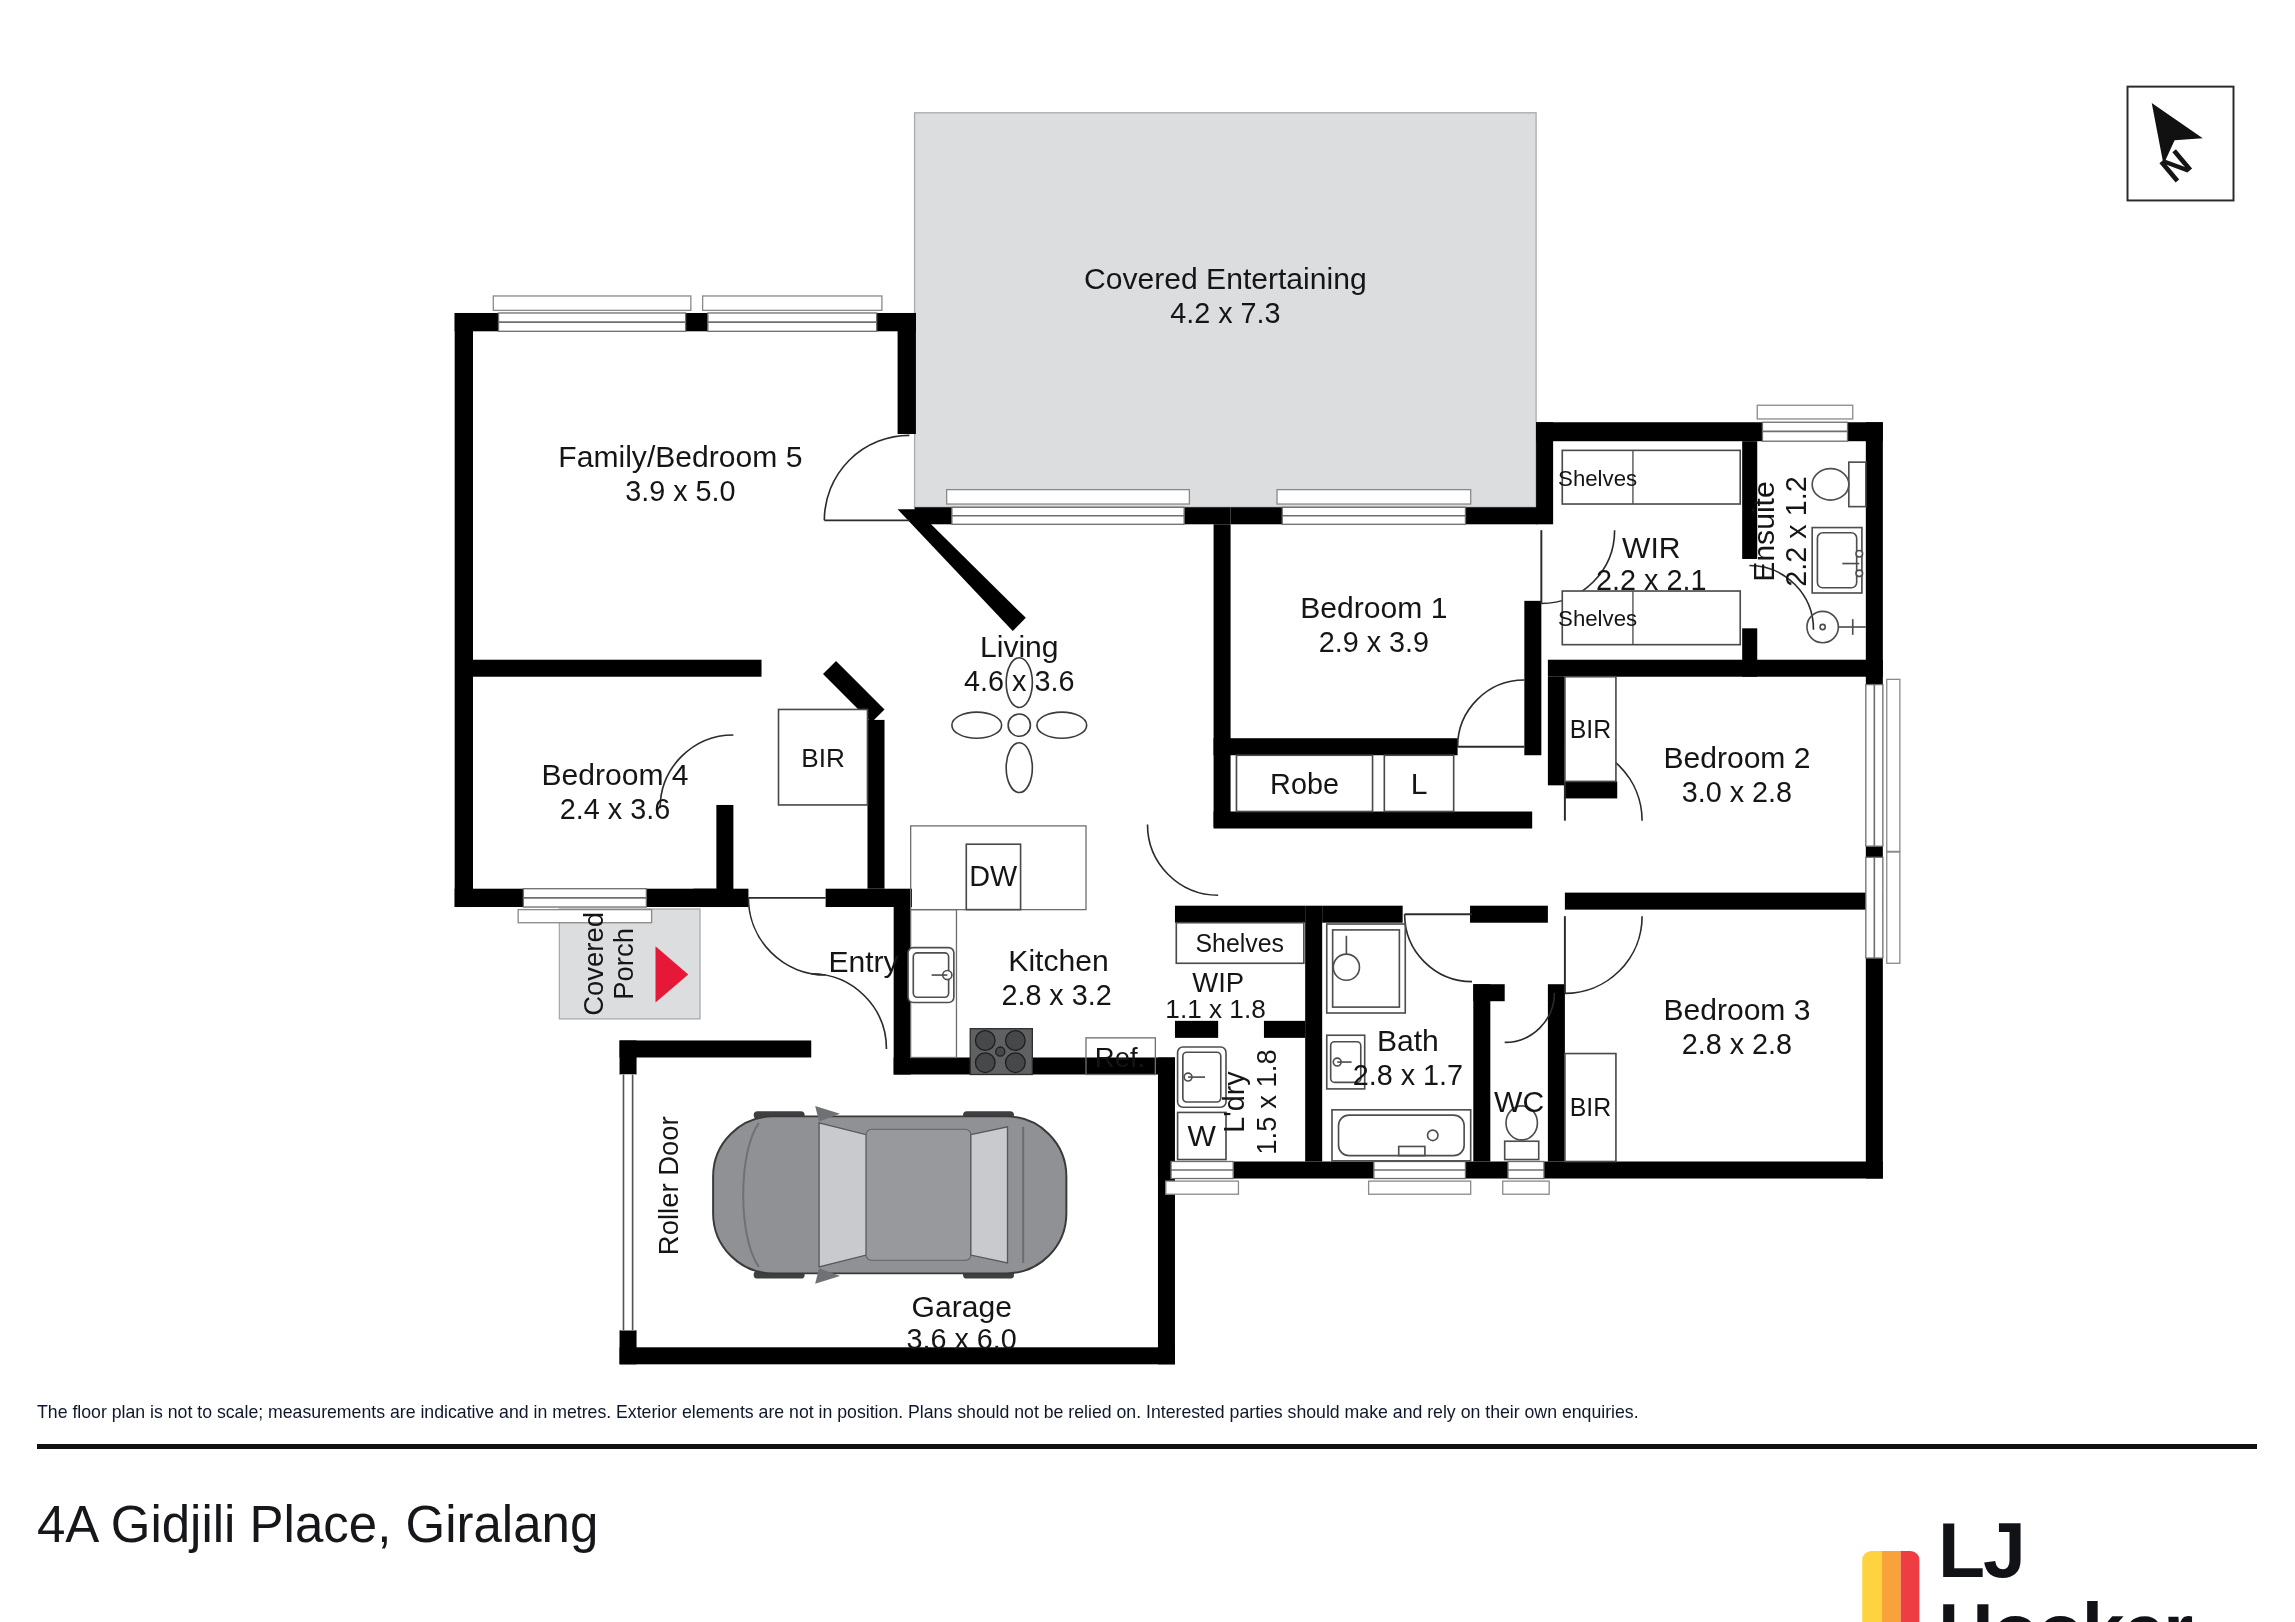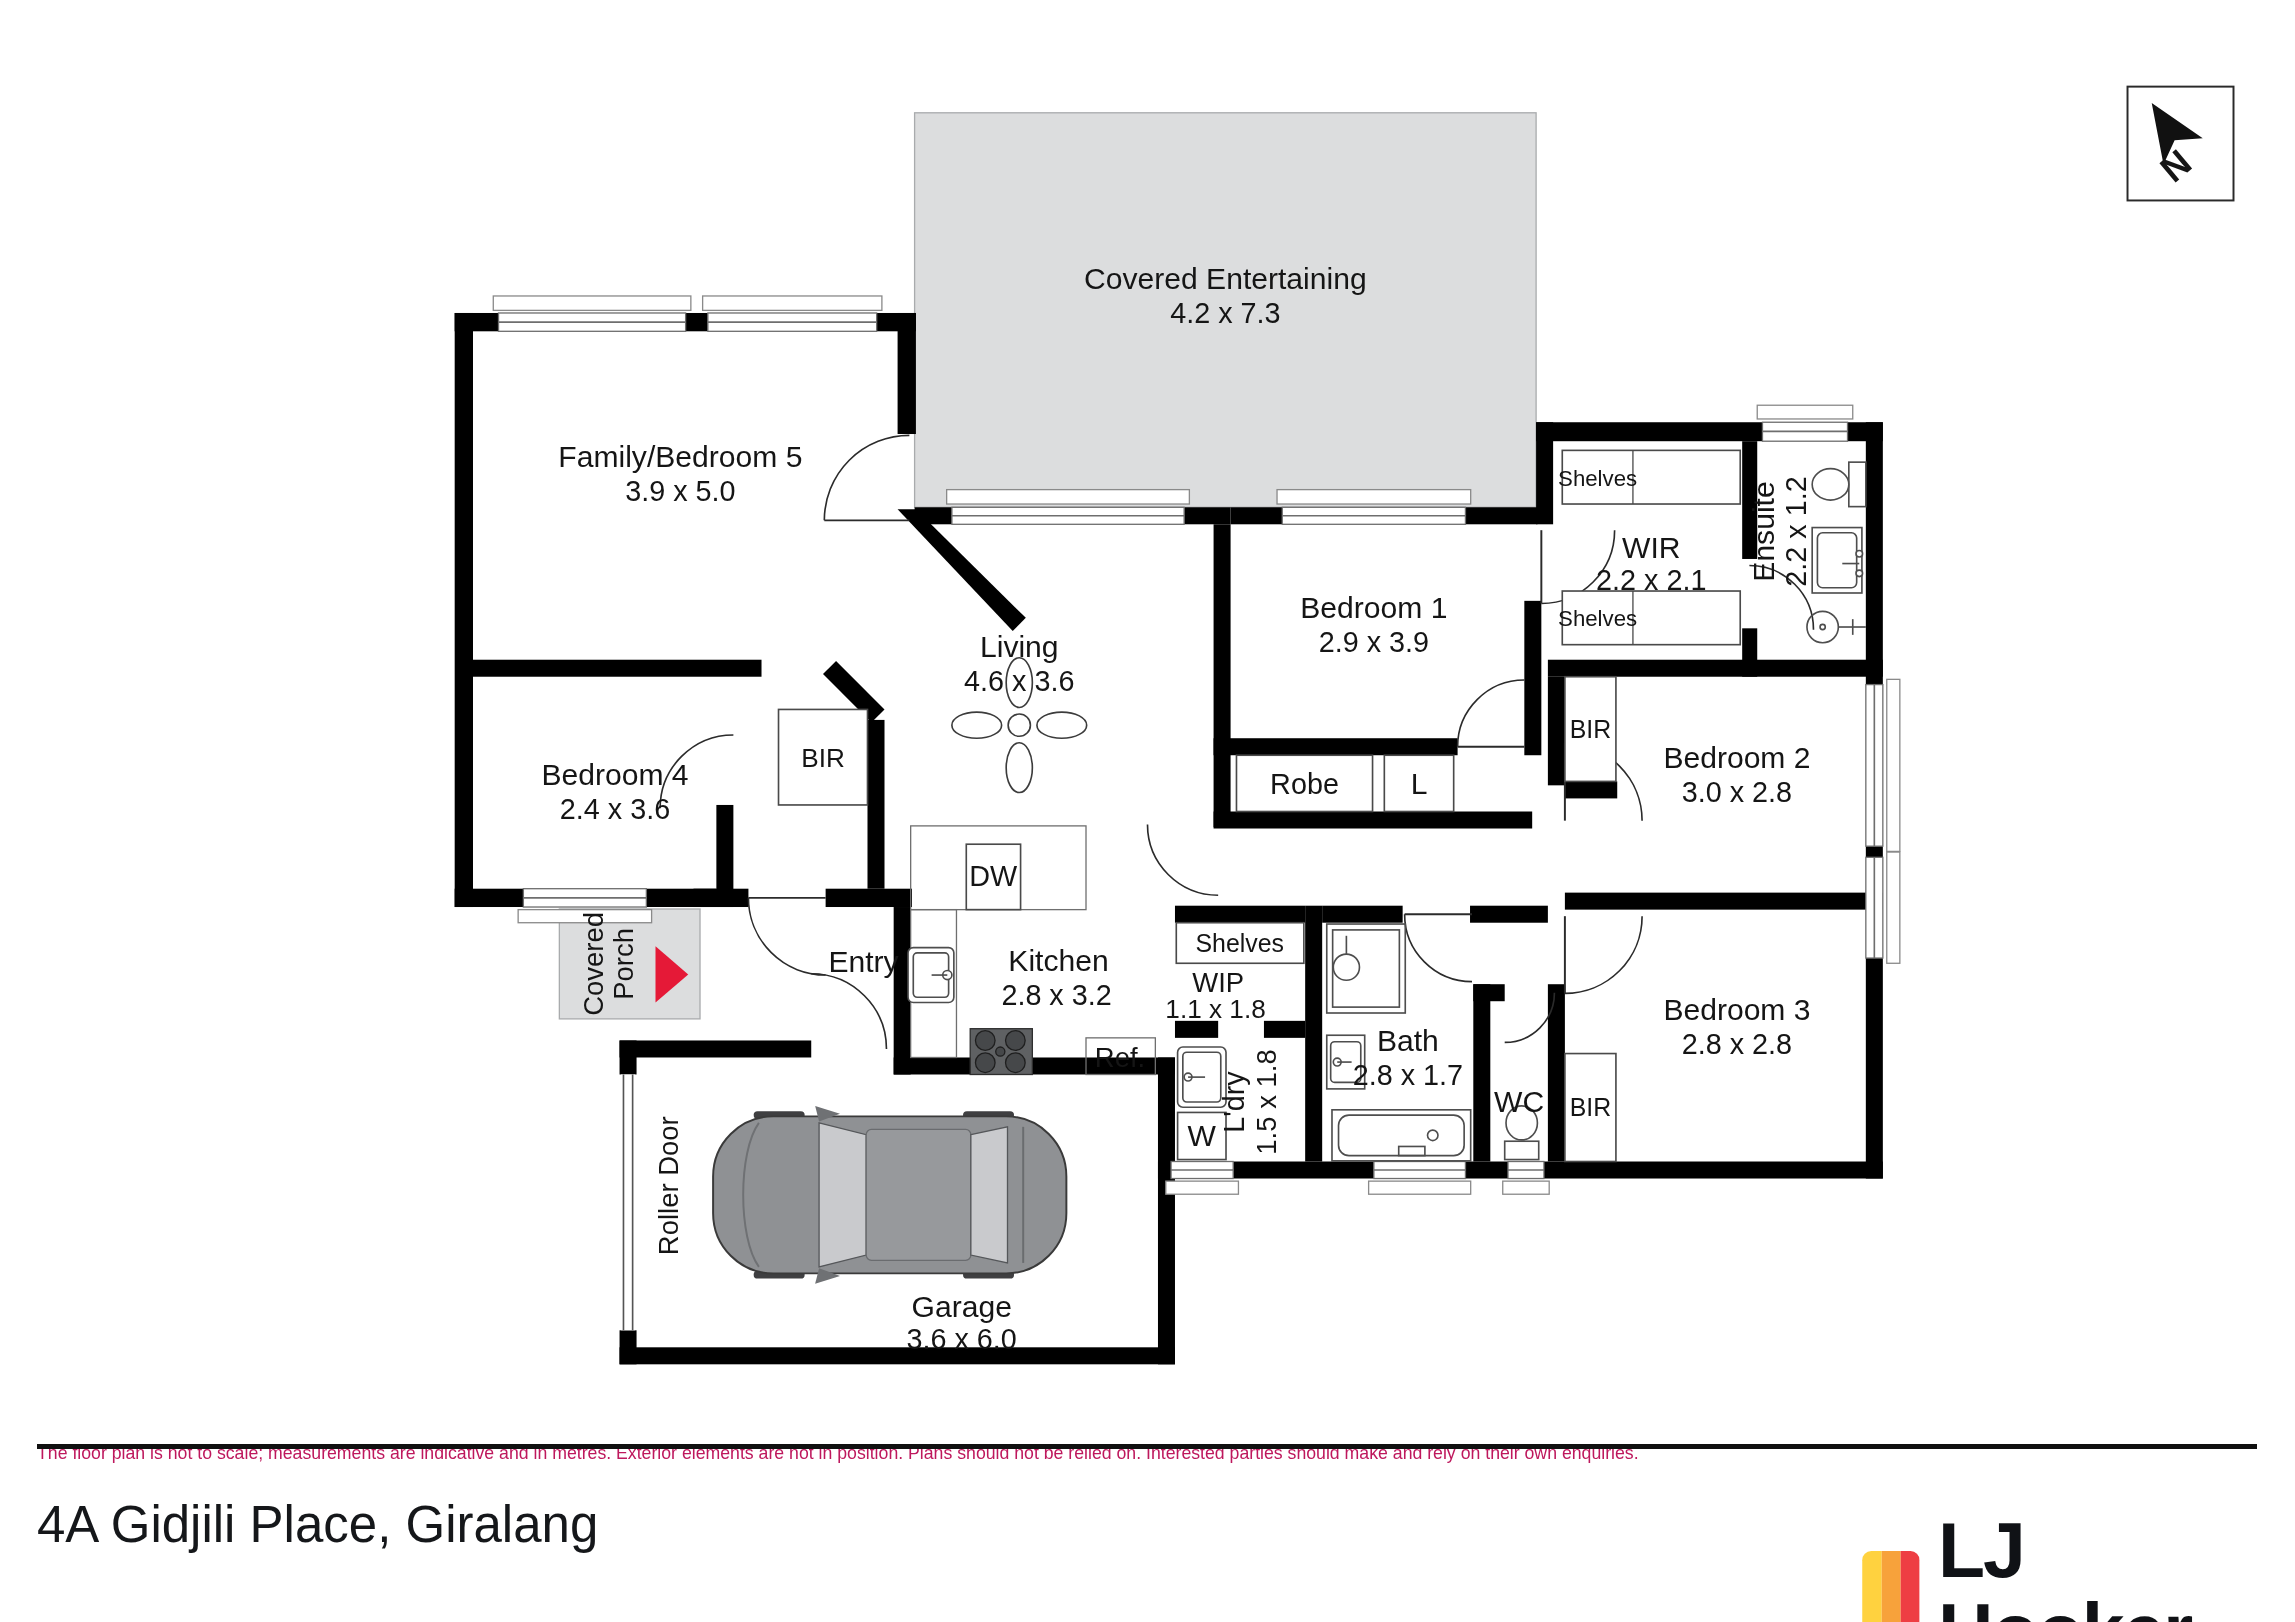--- a/index.html
+++ b/index.html
@@ -18,21 +18,21 @@
   .wall{fill:#000000;}
   .thin{fill:#ffffff;stroke:#4a4a4a;stroke-width:2.5;}
   .cntr{fill:none;stroke:#6f6f6f;stroke-width:2;}
   .fix{fill:#ffffff;stroke:#4e4e4e;stroke-width:2.5;}
   .fixl{fill:none;stroke:#4e4e4e;stroke-width:2.5;}
   .win{fill:#ffffff;stroke:#6e6e6e;stroke-width:2;}
   .winl{stroke:#6e6e6e;stroke-width:2.5;}
   .sill{fill:#ffffff;stroke:#8a8a8a;stroke-width:2;}
   .arc{fill:none;stroke:#2b2b2b;stroke-width:2.5;}
   .leaf{stroke:#2b2b2b;stroke-width:3;}
-  .footer-disclaimer{position:absolute;left:37px;top:1402px;font-size:17.7px;color:#be185d;white-space:nowrap;margin-top:41px;}
+  .footer-disclaimer{position:absolute;left:37px;top:1402px;font-size:17.7px;color:#0f172a;white-space:nowrap;}
   .footer-rule{position:absolute;left:37px;top:1444px;width:2220px;height:4.6px;background:#101010;}
   .footer-address{position:absolute;left:37px;top:1495px;font-size:51px;color:#15171a;}
   .brand{position:absolute;left:1862px;top:1510px;display:flex;align-items:center;}
   .brand-stripes{width:58px;height:81px;display:block;}
   .brand-name{margin-left:18.3px;font-size:77px;font-weight:bold;color:#101216;letter-spacing:-2px;line-height:81px;}
 </style>
 </head>
 <body>
 
 <svg id="plan" width="2295" height="1623" viewBox="0 0 3508 2480">

